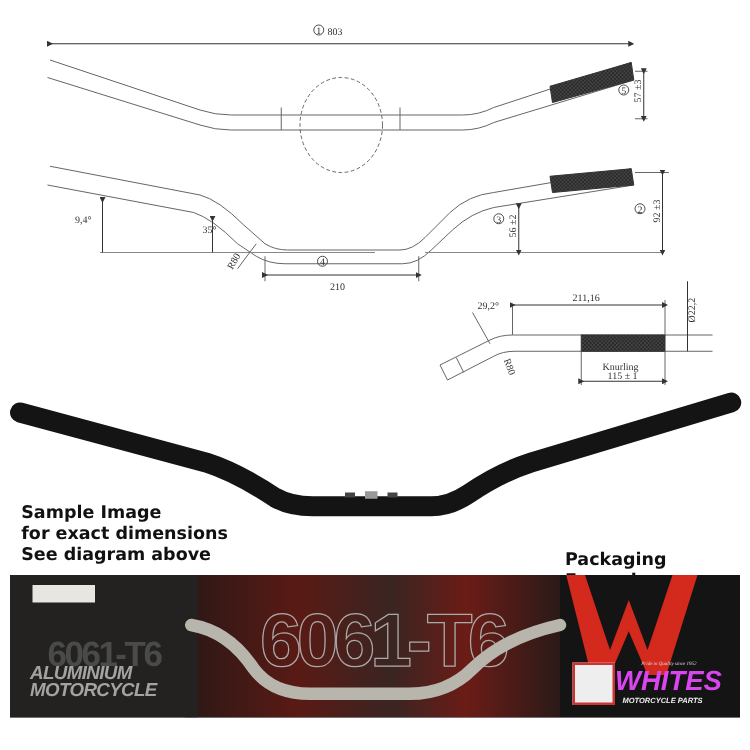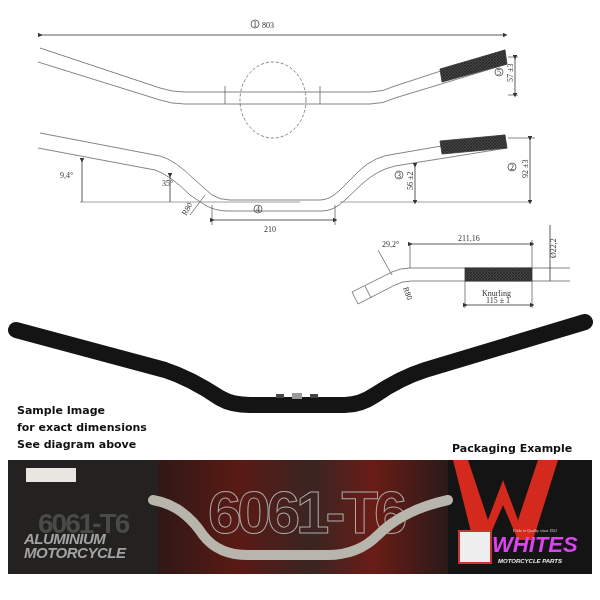--- a/index.html
+++ b/index.html
@@ -1,19 +1,19 @@
 <!DOCTYPE html>
 <html><head>
 <meta charset="utf-8">
 <style>
   html,body{margin:0;padding:0;background:#fff;}
   body{width:600px;height:600px;position:relative;overflow:hidden;font-family:"Liberation Sans",sans-serif;}
   svg{position:absolute;left:0;top:0;}
   .dim{font-family:"Liberation Serif",serif;font-size:8px;fill:#333;}
-  .caption{position:absolute;font-family:"DejaVu Sans",sans-serif;font-weight:bold;color:#111;font-size:11px;line-height:17px;}
+  .caption{position:absolute;font-family:"DejaVu Sans",sans-serif;font-weight:bold;color:#111;font-size:14px;line-height:17px;}
   .box{position:absolute;left:8px;top:460px;width:584px;height:114px;background:#1c1b1a;overflow:hidden;}
   .panel-left{position:absolute;left:0;top:0;width:150px;height:114px;background:#232220;}
   .panel-mid{position:absolute;left:140px;top:0;width:300px;height:114px;background:linear-gradient(90deg,#2a1816 0%,#5a1a14 30%,#3a2522 55%,#6b1c16 75%,#2a1a18 100%);}
   .panel-right{position:absolute;left:440px;top:0;width:144px;height:114px;background:#141414;}
   .alu{position:absolute;left:16px;top:72px;color:#a3a3a3;font-style:italic;font-weight:bold;font-size:15px;line-height:14px;letter-spacing:-0.5px;font-family:"Liberation Sans",sans-serif;}
   .code-big{position:absolute;left:30px;top:48px;color:#4a4a48;font-weight:bold;font-size:28px;font-family:"Liberation Sans",sans-serif;letter-spacing:-2px;}
   .label-sticker{position:absolute;left:18px;top:8px;width:50px;height:14px;background:#e8e6e0;}
   .whites-w{position:absolute;left:450px;top:70px;width:30px;height:30px;background:#eee;border:2px solid #c33;}
   .whites-text{position:absolute;left:484px;top:72px;color:#d946ef;font-weight:bold;font-style:italic;font-size:22px;font-family:"Liberation Sans",sans-serif;}
   .whites-sub{position:absolute;left:490px;top:98px;color:#eee;font-weight:bold;font-style:italic;font-size:6px;font-family:"Liberation Sans",sans-serif;}

